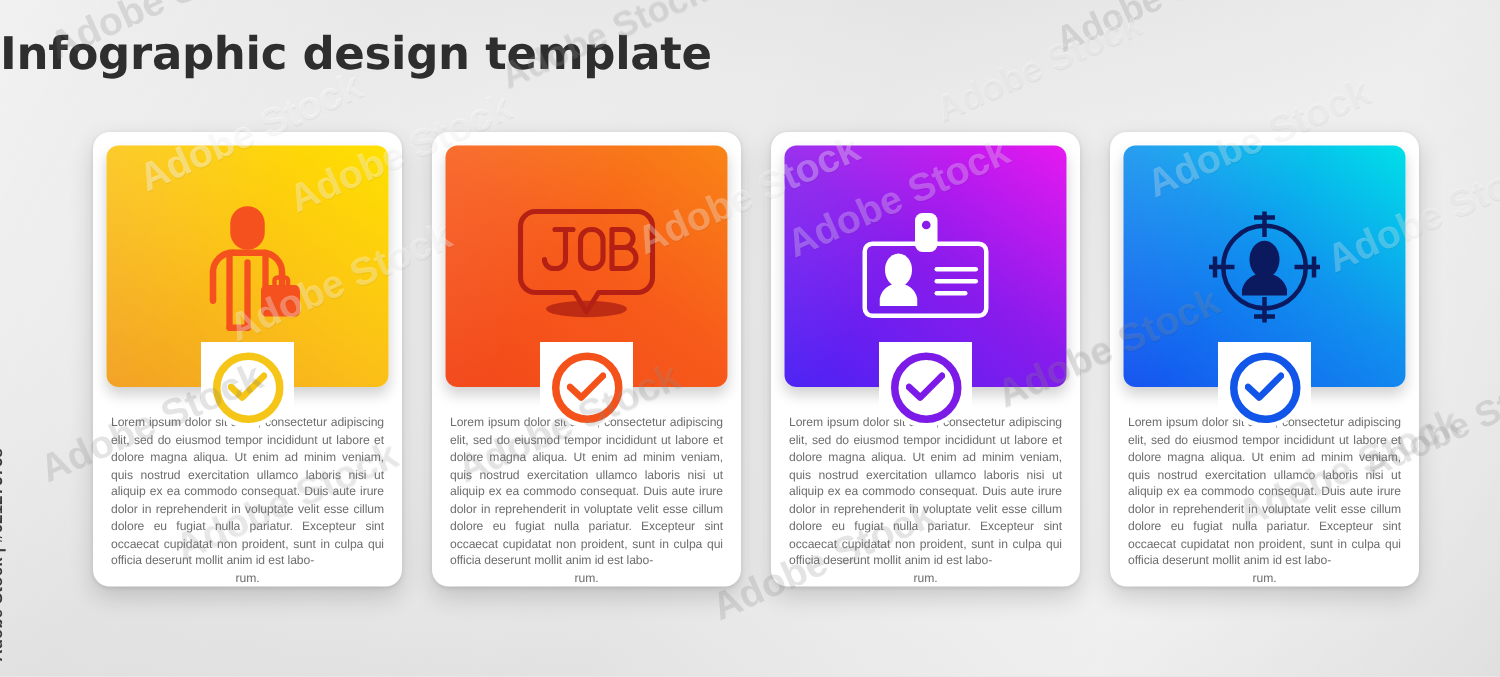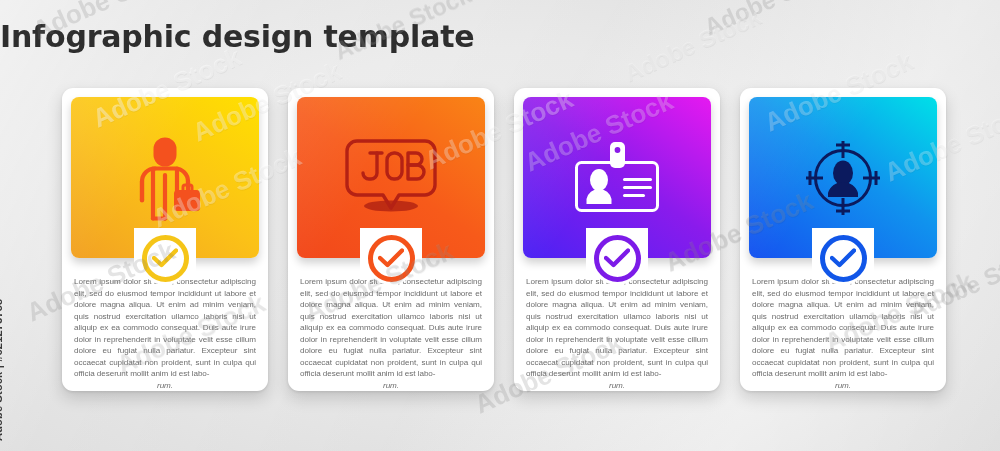--- a/index.html
+++ b/index.html
@@ -157,21 +157,21 @@
     top: 188px;
     width: 182px;
     font-size: 8.1px;
     line-height: 11.5px;
     color: #6d6d6d;
     text-align: justify;
     font-family: "Liberation Sans", sans-serif;
     letter-spacing: -0.05px;
     hyphens: auto;
   }
-  .body-text .last-line { text-align: center; font-style: italic; }
+  .body-text .last-line { text-align: center; }
 
   
   .wm {
     position: absolute;
     color: rgba(255,255,255,0.66);
     font-weight: bold;
     font-family: "Liberation Sans", sans-serif;
     white-space: nowrap;
     transform-origin: left top;
     pointer-events: none;

